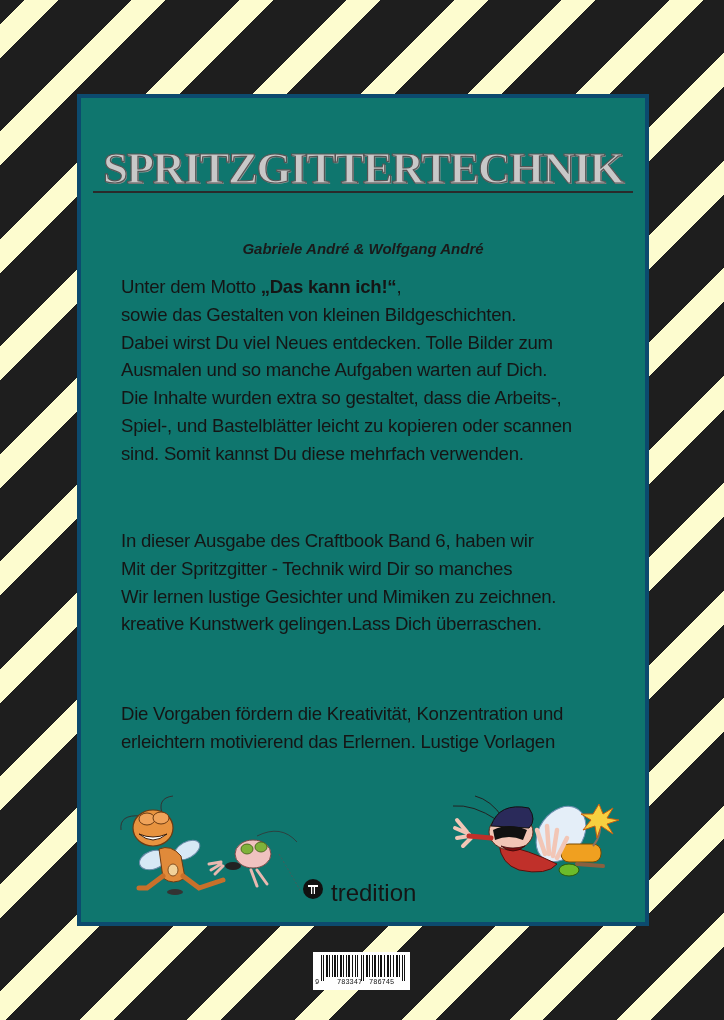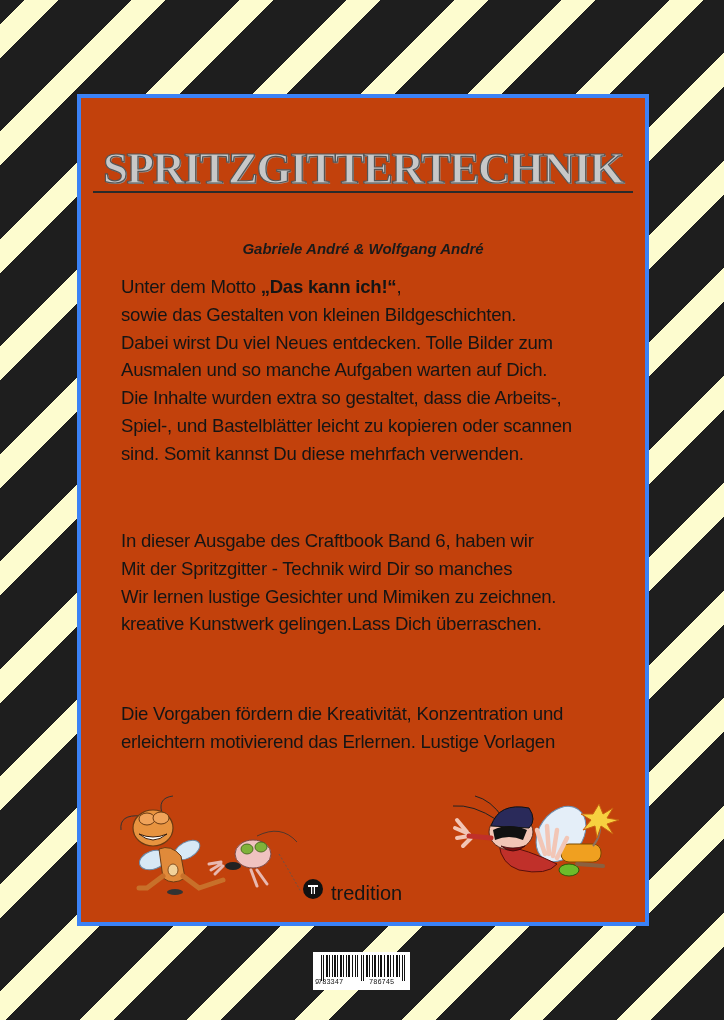--- a/index.html
+++ b/index.html
@@ -19,22 +19,22 @@
       #fdfccf 76px
     );
     font-family: "Liberation Sans", sans-serif;
   }
   .panel {
     position: absolute;
     left: 77px;
     top: 94px;
     width: 564px;
     height: 824px;
-    background: #c2410c;
-    border: 4px solid #3b82f6;
+    background: #0f766e;
+    border: 4px solid #0c4a6e;
     text-decoration: underline;
   }
   .title {
     position: absolute;
     left: 10px;
     top: 48px;
     width: 544px;
     text-align: center;
     font-family: "Liberation Serif", "DejaVu Serif", serif;
     font-size: 45px;
@@ -113,21 +113,21 @@
     height: 20px;
     border-radius: 50%;
     background: #111;
     display: flex;
     align-items: center;
     justify-content: center;
     margin-right: 8px;
   }
   .publisher-name {
     font-family: "Liberation Sans", sans-serif;
-    font-size: 20px;
+    font-size: 24px;
     color: #151515;
     letter-spacing: 0px;
     margin-top: 8px;
   }
   .barcode {
     position: absolute;
     left: 313px;
     top: 952px;
     width: 97px;
     height: 38px;
@@ -274,15 +274,15 @@
         <rect x="66" y="0" width="2" height="22"></rect>
       <rect x="69" y="0" width="1" height="22"></rect>
         <rect x="72" y="0" width="1" height="22"></rect>
       <rect x="75" y="0" width="2" height="22"></rect>
         <rect x="78" y="0" width="1" height="22"></rect>
       <rect x="81" y="0" width="1" height="26"></rect>
         <rect x="83" y="0" width="1" height="26"></rect>
     </g>
   </svg>
   <span class="barcode-digit" style="left:2px;">9</span>
-  <span class="barcode-digit" style="left:5px;">783347</span>
+  <span class="barcode-digit" style="left:24px;">783347</span>
   <span class="barcode-digit" style="left:56px;">786745</span>
 </div>
 
 </body></html>

